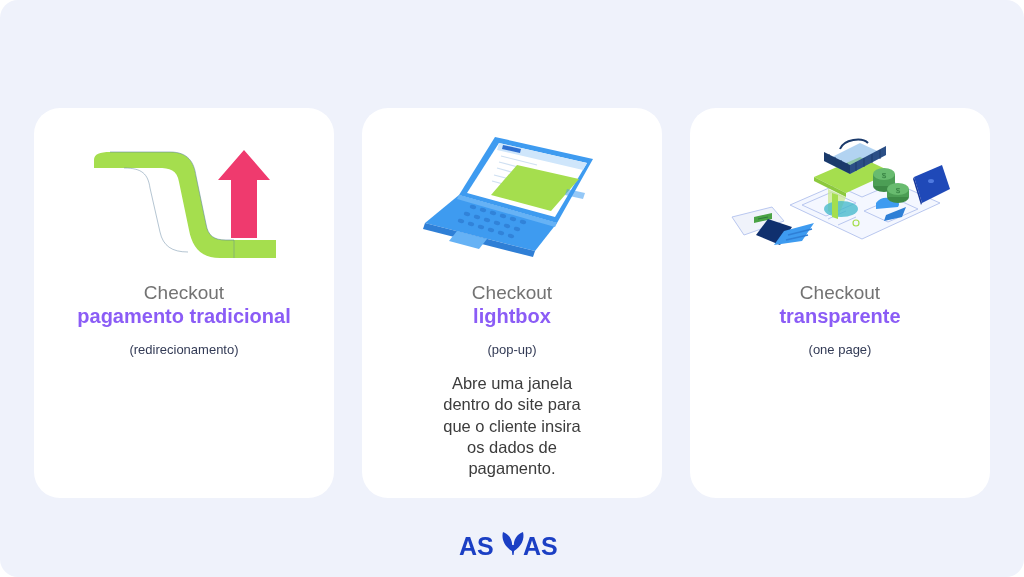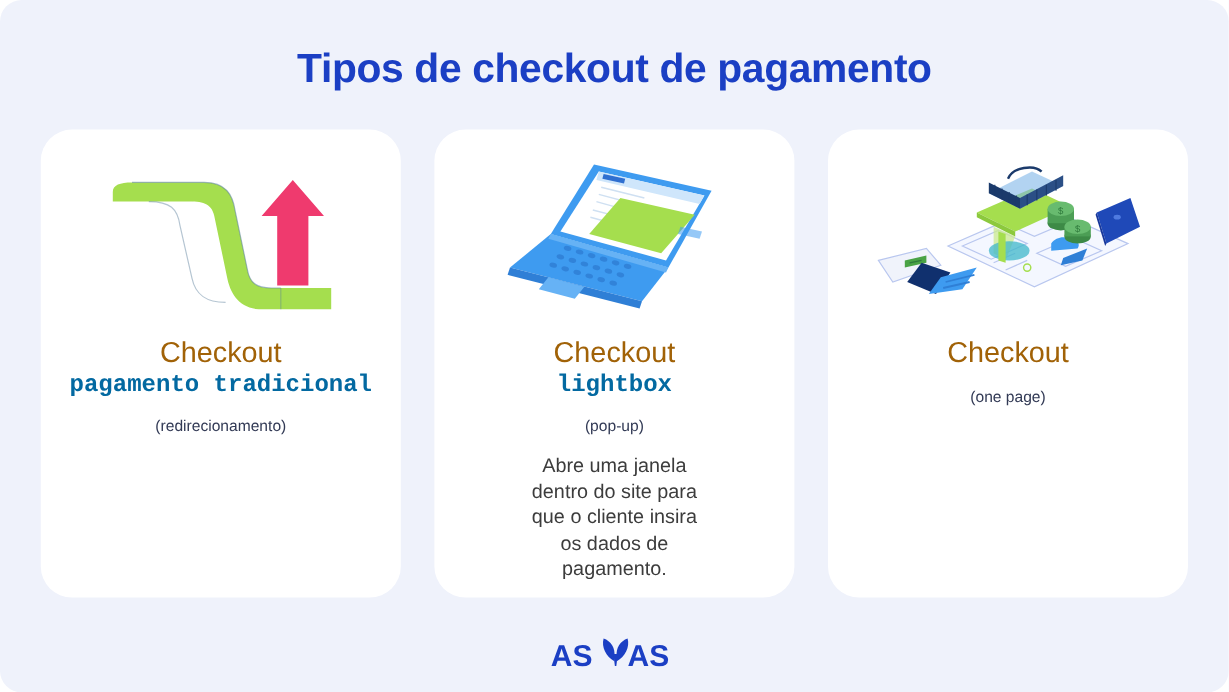--- a/index.html
+++ b/index.html
@@ -48,32 +48,31 @@
     width:240px;height:130px;
     display:flex;align-items:center;justify-content:center;
     margin-top:4px;
   }
   .head-wrap{
     margin-top:22px;
     text-align:center;
     line-height:1.12;
   }
   .head-1{
-    font-size:24px;
-    color:#a16207;
+    font-size:19px;
+    color:#737373;
     font-weight:normal;
     display:block;
   }
   .head-2{
     font-size:20px;
-    color:#0369a1;
+    color:#8b5cf6;
     font-weight:bold;
     display:block;
     margin-top:2px;
-    font-family:Liberation Mono, monospace;
   }
   .subtitle{
     margin-top:14px;
     font-size:13px;
     color:#323a55;
     text-align:right;
   }
   .body-text{
     margin-top:16px;
     font-size:16.5px;
@@ -87,21 +86,20 @@
     left:0;bottom:18px;width:1024px;
     display:flex;align-items:center;justify-content:center;margin-top:48px;
   }
   .logo svg{display:block;}
 </style>
 </head>
 <body>
 
 <div class="canvas">
 
-  <div class="page-title">Tipos de checkout de pagamento</div>
 
   <div class="cards">
 
     <div class="card">
       <div class="illus">
         <svg width="200" height="126" viewBox="0 0 200 126">
           <g>
             <path d="M10 28 C10 22 16 20 26 20 L86 20 C104 20 110 30 112 44 L122 92 C124 104 130 108 142 108 L192 108 L192 126 L136 126 C116 126 108 114 105 98 L95 50 C93 38 86 36 74 36 L10 36 Z" fill="#a5de4e"></path>
             <path d="M26 20 L86 20 C104 20 110 30 112 44 L122 92 C124 104 130 108 142 108 L150 108" fill="none" stroke="#5a7f9c" stroke-width="1" opacity="0.55"></path>
             <path d="M40 36 C58 36 64 42 66 56 L76 100 C79 114 88 120 104 120" fill="none" stroke="#5a7f9c" stroke-width="1" opacity="0.45"></path>
@@ -239,20 +237,21 @@
             <path d="M30 88 L40 86" stroke="#2f7a3c" stroke-width="1"></path>
             <path d="M40 88 L64 96 L52 114 L28 104 Z" fill="#10306e"></path>
             <path d="M56 100 L86 92 L74 110 L46 114 Z" fill="#3e9bf0"></path>
             <path d="M60 104 L84 98" stroke="#2f7fd6" stroke-width="1.5"></path>
             <path d="M58 109 L80 104" stroke="#2f7fd6" stroke-width="1.5"></path>
           </g>
         </svg>
       </div>
       <div class="head-wrap">
         <span class="head-1">Checkout</span>
+        <span class="head-2">transparente</span>
       </div>
       <div class="subtitle">(one page)</div>
     </div>
 
   </div>
 
   <div class="logo">
     <svg width="110" height="34" viewBox="0 0 110 34">
       <text x="2" y="30" font-size="25" font-weight="bold" fill="#1b3fc4" font-family="'Liberation Sans', sans-serif">AS</text>
       <g>

